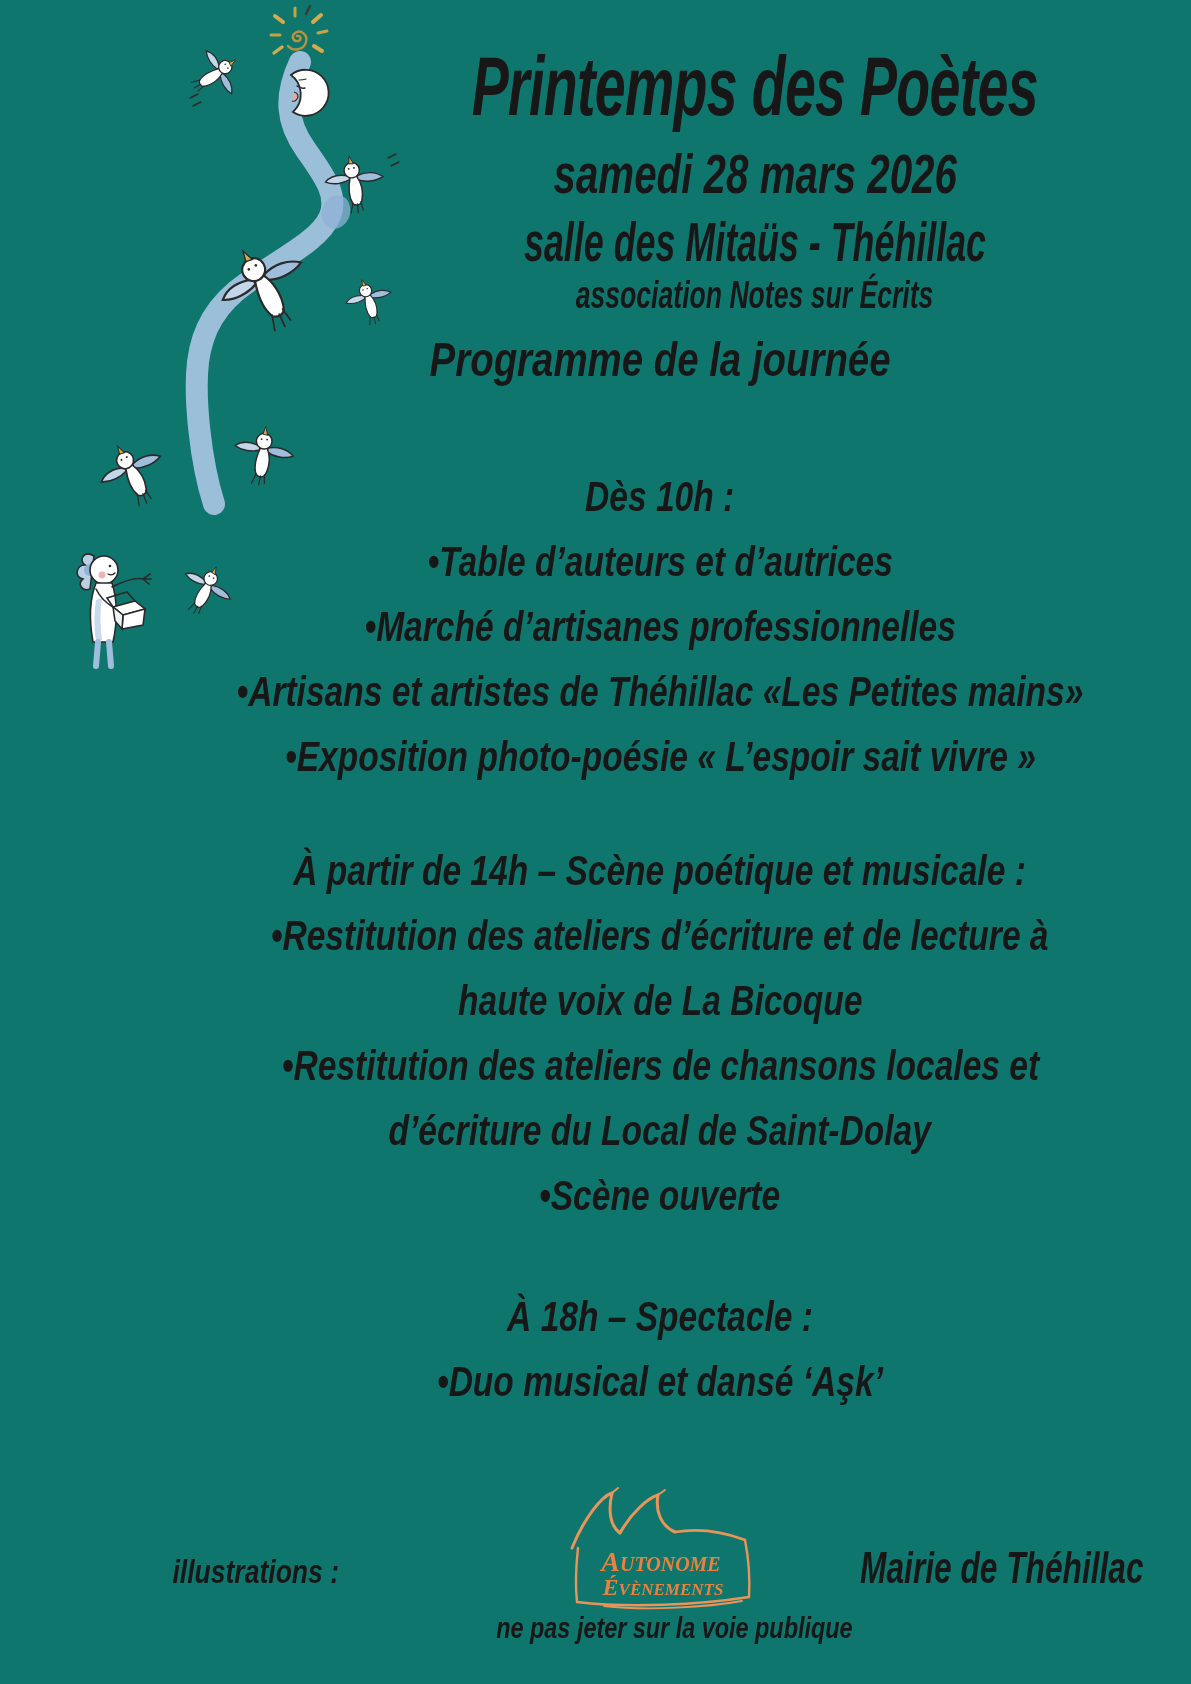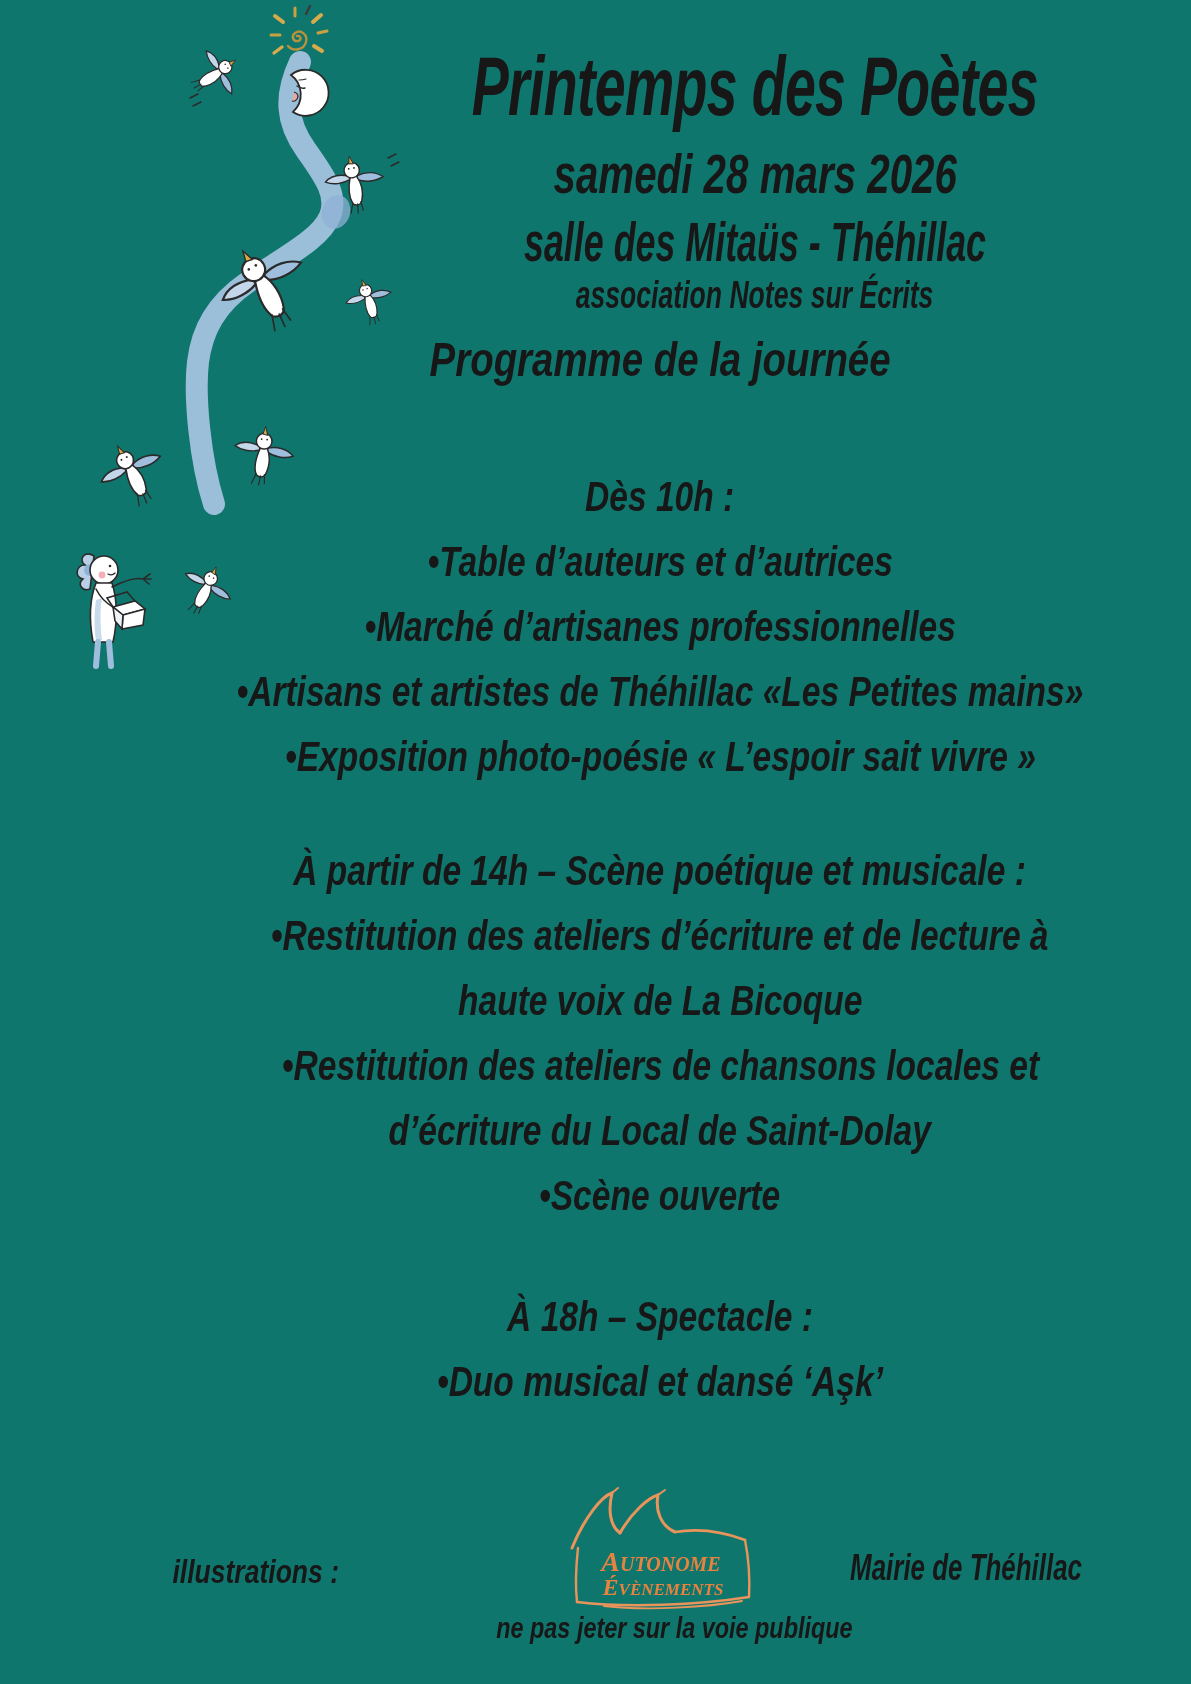--- a/index.html
+++ b/index.html
@@ -15,21 +15,21 @@
   .date-line    {left:300px;top:146px;width:910px;font-size:56px;line-height:1;}
   .venue-line   {left:300px;top:214px;width:910px;font-size:56px;line-height:1;}
   .assoc-line   {left:300px;top:276px;width:910px;font-size:38px;line-height:1;}
 
   .programme    {left:95px;top:334px;width:1130px;font-size:48px;line-height:1.1;}
 
   .sec          {left:95px;width:1130px;font-size:43px;}
   .sec1{top:464px;} .sec2{top:838px;} .sec3{top:1284px;}
 
   .f-left   {left:106px;top:1550px;width:300px;font-size:34px;line-height:43px;text-decoration:underline;}
-  .f-right  {left:805px;top:1547px;width:300px;font-size:36px;line-height:42px;}
+  .f-right  {left:805px;top:1547px;width:300px;font-size:44px;line-height:42px;}
   .f-notice {left:446px;top:1610px;width:380px;font-size:30px;line-height:1.2;}
 
   .illu{position:absolute;left:0;top:0;}
   .logo{position:absolute;left:548px;top:1484px;}
   .logo text{font-family:"Liberation Serif",serif;font-style:italic;font-variant:small-caps;fill:#e8823f;font-weight:700;}
 </style>
 </head>
 <body>
 
 <div class="page">

